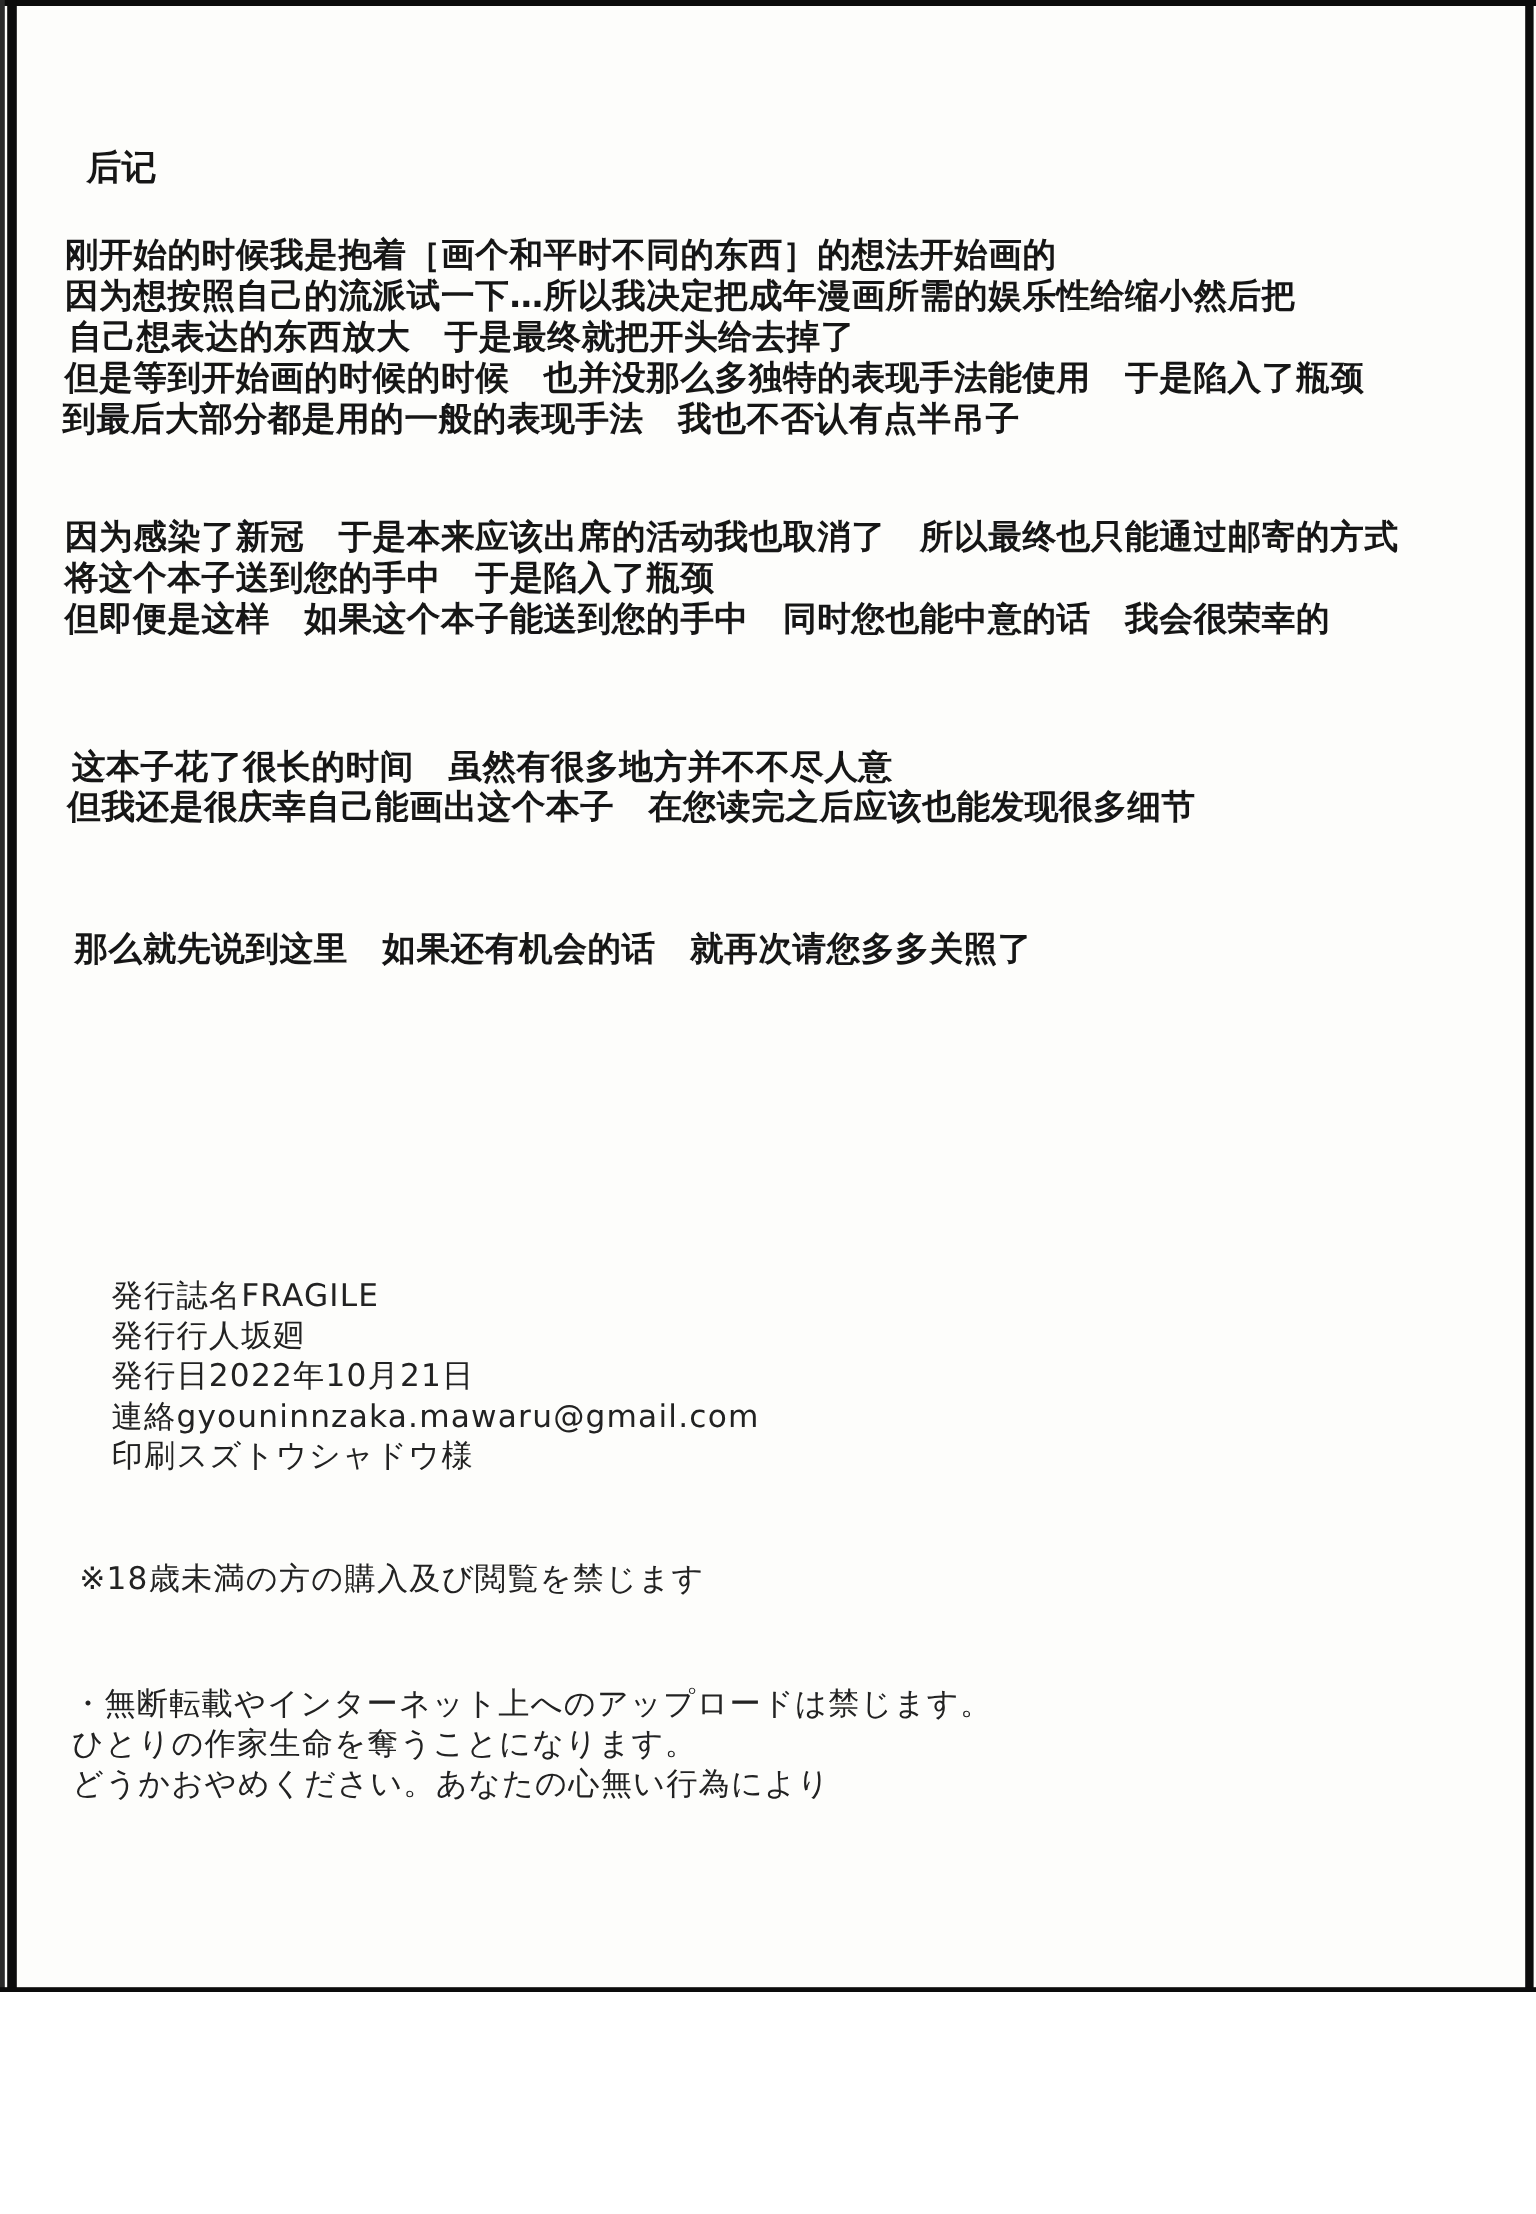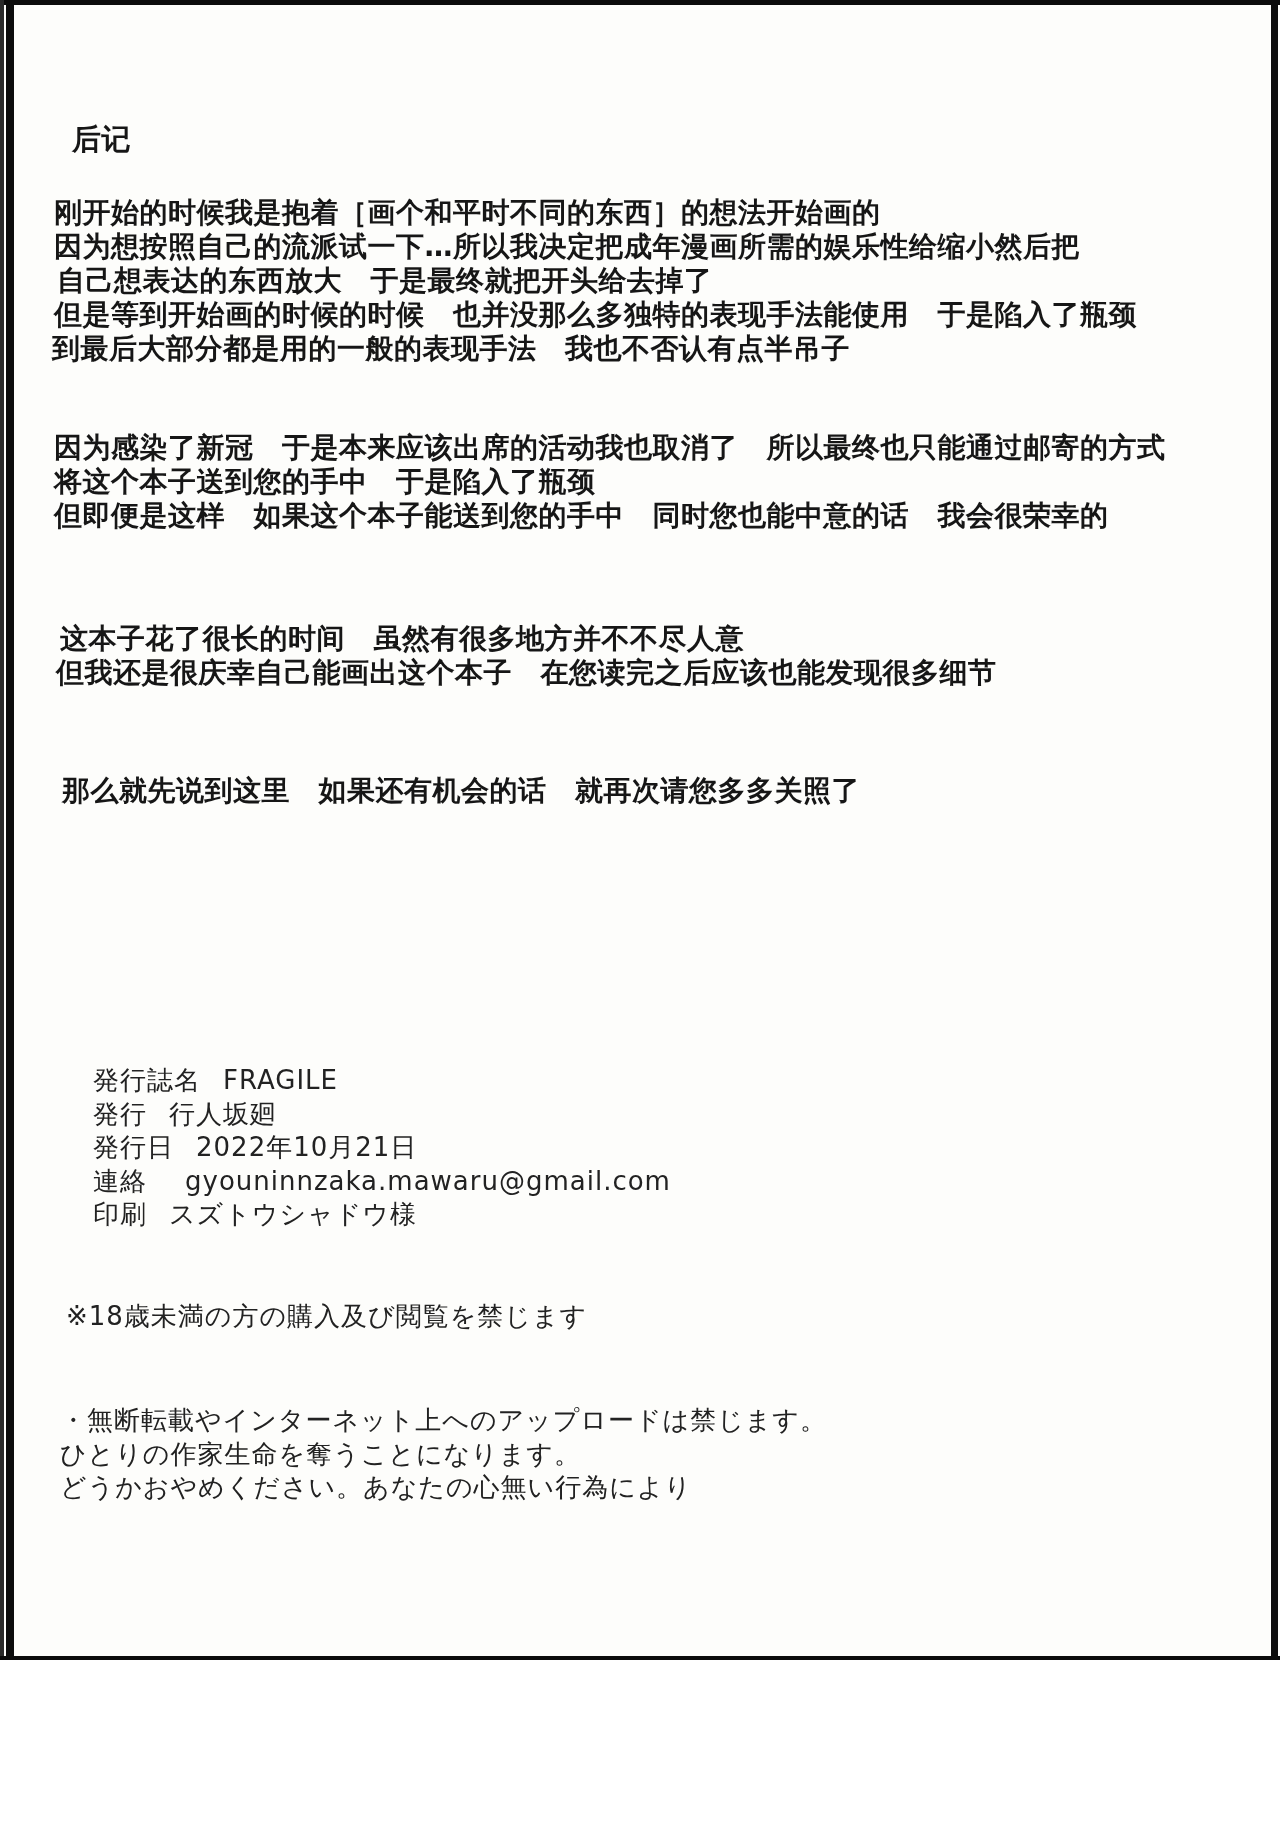--- a/index.html
+++ b/index.html
@@ -33,21 +33,21 @@
   .jp {
     position: absolute;
     font-weight: 400;
     font-size: 26px;
     line-height: 33.5px;
     letter-spacing: 1px;
     white-space: pre;
     color: #222222;
   }
   .colophon-row { display: flex; }
-  .colophon-row .label { margin-right: 22px; }
+  .colophon-row .label { }
   .page-number {
     position: absolute;
     left: 62px;
     top: 1746px;
     font-size: 23px;
     font-weight: 400;
     color: #2a2a2a;
     letter-spacing: 1px;
   }
 </style>
@@ -91,21 +91,21 @@
       <span class="value">FRAGILE</span>
     </div>
     <div class="colophon-row jp" style="position:static;">
       <span class="label">発行</span>
       <span class="value">行人坂廻</span>
     </div>
     <div class="colophon-row jp" style="position:static;text-align:center;">
       <span class="label">発行日</span>
       <span class="value">2022年10月21日</span>
     </div>
-    <div class="colophon-row jp" style="position:static;gap:16px;">
+    <div class="colophon-row jp" style="position:static;">
       <span class="label">連絡</span>
       <span class="value">gyouninnzaka.mawaru@gmail.com</span>
     </div>
     <div class="colophon-row jp" style="position:static;">
       <span class="label">印刷</span>
       <span class="value">スズトウシャドウ様</span>
     </div>
   </div>
 
   <div class="jp" style="left:66px; top:1300px;">※18歳未満の方の購入及び閲覧を禁じます</div>

